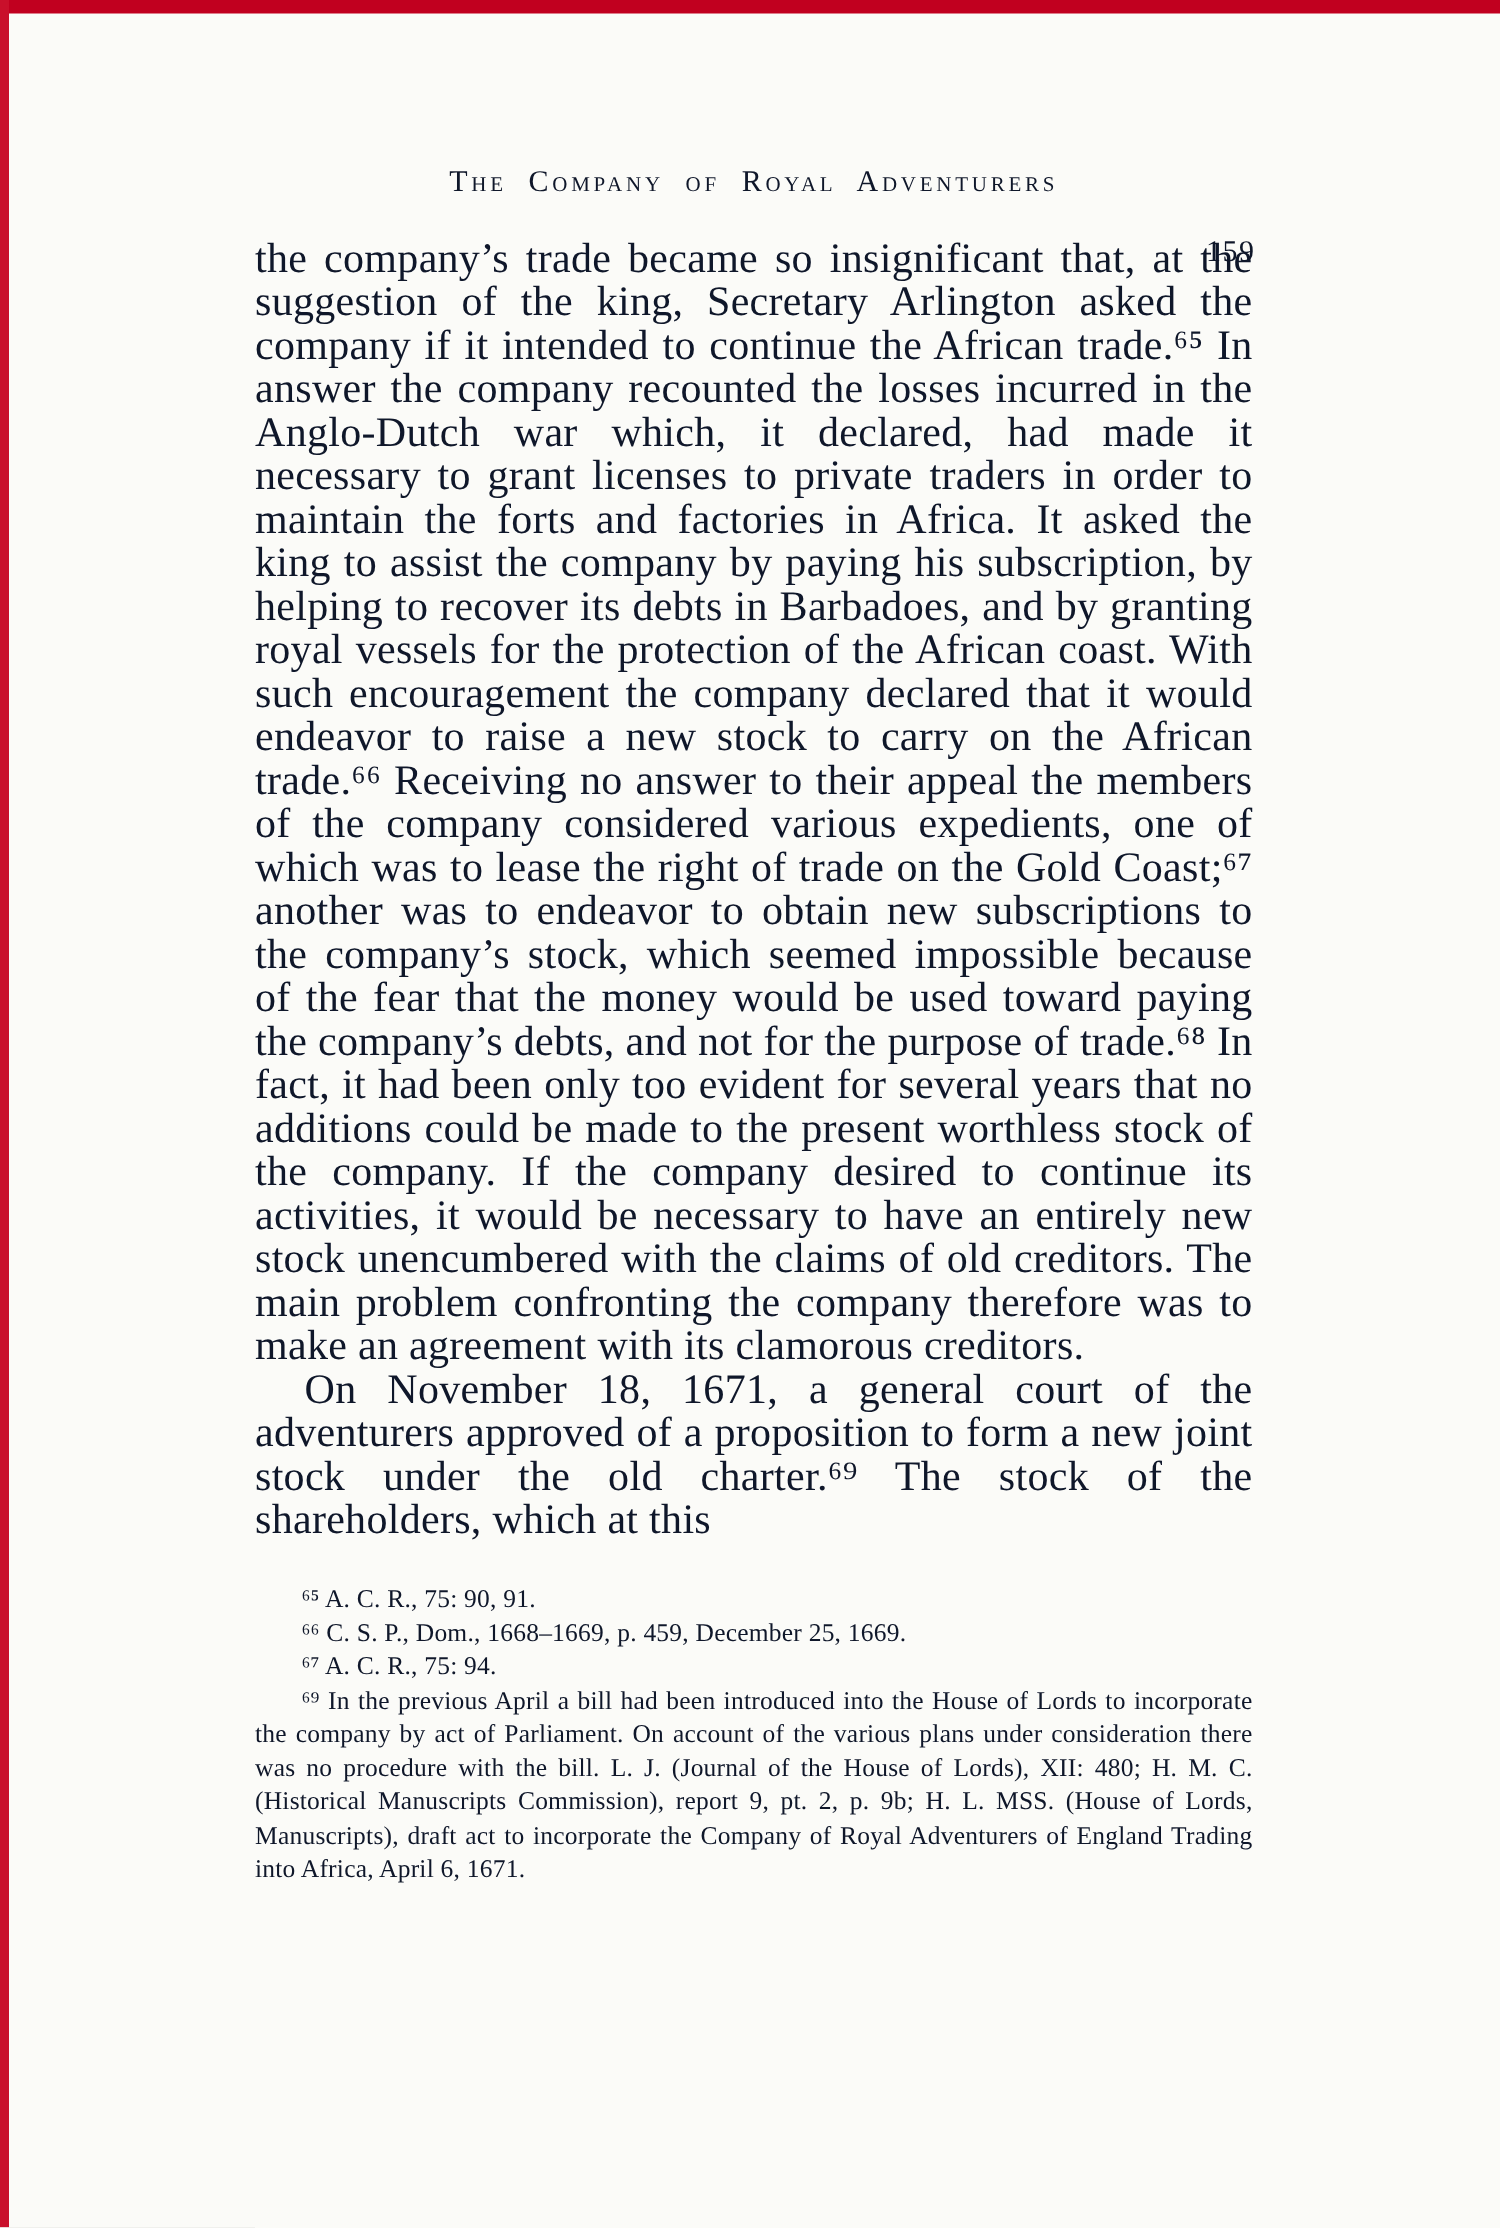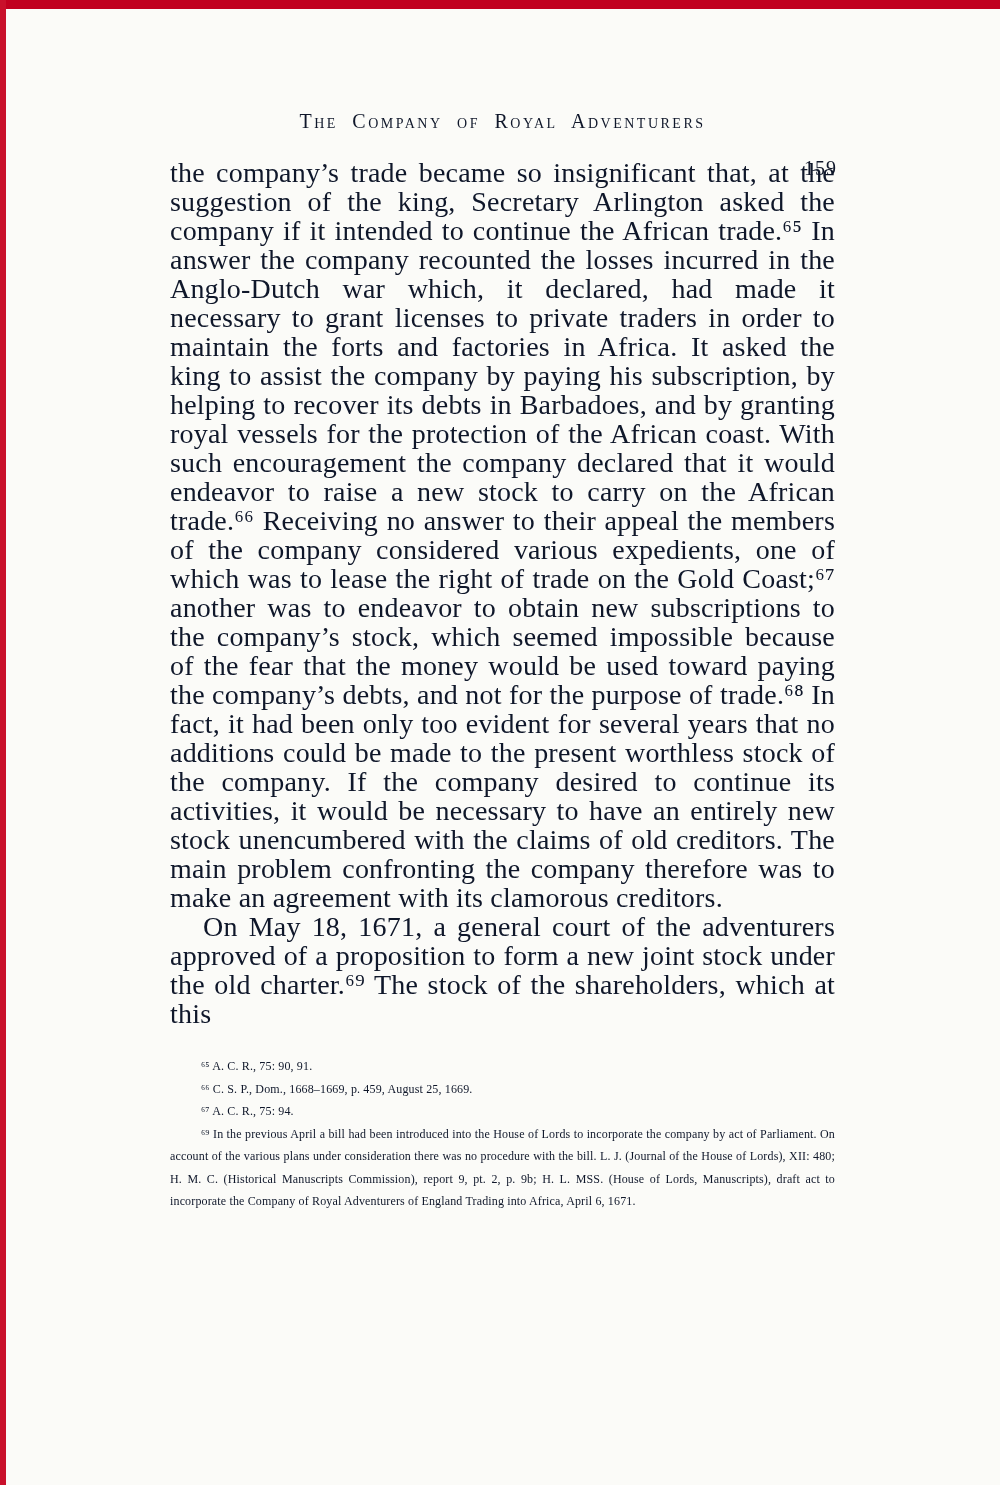--- a/index.html
+++ b/index.html
@@ -63,21 +63,21 @@
     letter-spacing: 0.2px;
   }
   .body-para.indent {
     text-indent: 33px;
   }
   .footnotes {
     margin-top: 27px;
   }
   .footnote {
     margin: 0;
-    font-size: 12px;
+    font-size: 17px;
     line-height: 22.5px;
     text-align: justify;
     text-indent: 31px;
     letter-spacing: 0.15px;
   }
 </style>
 </head>
 <body>
 
 <div class="page">
@@ -86,24 +86,24 @@
 
   <div class="content">
 
     <div class="running-header">
       <span class="title">The Company of Royal Adventurers</span>
       <span class="pagenum">159</span>
     </div>
 
     <div>
       <p class="body-para">the company’s trade became so insignificant that, at the suggestion of the king, Secretary Arlington asked the company if it intended to continue the African trade.⁶⁵  In answer the company recounted the losses incurred in the Anglo-Dutch war which, it declared, had made it necessary to grant licenses to private traders in order to maintain the forts and factories in Africa.  It asked the king to assist the company by paying his subscription, by helping to recover its debts in Barbadoes, and by granting royal vessels for the protection of the African coast.  With such encouragement the company declared that it would endeavor to raise a new stock to carry on the African trade.⁶⁶  Receiving no answer to their appeal the members of the company considered various expedients, one of which was to lease the right of trade on the Gold Coast;⁶⁷ another was to endeavor to obtain new subscriptions to the company’s stock, which seemed impossible because of the fear that the money would be used toward paying the company’s debts, and not for the purpose of trade.⁶⁸  In fact, it had been only too evident for several years that no additions could be made to the present worthless stock of the company.  If the company desired to continue its activities, it would be necessary to have an entirely new stock unencumbered with the claims of old creditors.  The main problem confronting the company therefore was to make an agreement with its clamorous creditors.</p>
-      <p class="body-para indent">On May 18, 1671, a general court of the adventurers approved of a proposition to form a new joint stock under the old charter.⁶⁹  The stock of the shareholders, which at this</p>
+      <p class="body-para indent">On November 18, 1671, a general court of the adventurers approved of a proposition to form a new joint stock under the old charter.⁶⁹  The stock of the shareholders, which at this</p>
     </div>
 
     <div class="footnotes">
       <p class="footnote">⁶⁵ A. C. R., 75: 90, 91.</p>
-      <p class="footnote">⁶⁶ C. S. P., Dom., 1668–1669, p. 459, August 25, 1669.</p>
+      <p class="footnote">⁶⁶ C. S. P., Dom., 1668–1669, p. 459, December 25, 1669.</p>
       <p class="footnote">⁶⁷ A. C. R., 75: 94.</p>
       <p class="footnote">⁶⁹ In the previous April a bill had been introduced into the House of Lords to incorporate the company by act of Parliament.  On account of the various plans under consideration there was no procedure with the bill.  L. J. (Journal of the House of Lords), XII: 480; H. M. C. (Historical Manuscripts Commission), report 9, pt. 2, p. 9b; H. L. MSS. (House of Lords, Manuscripts), draft act to incorporate the Company of Royal Adventurers of England Trading into Africa, April 6, 1671.</p>
     </div>
 
   </div>
 </div>
 
 </body></html>

